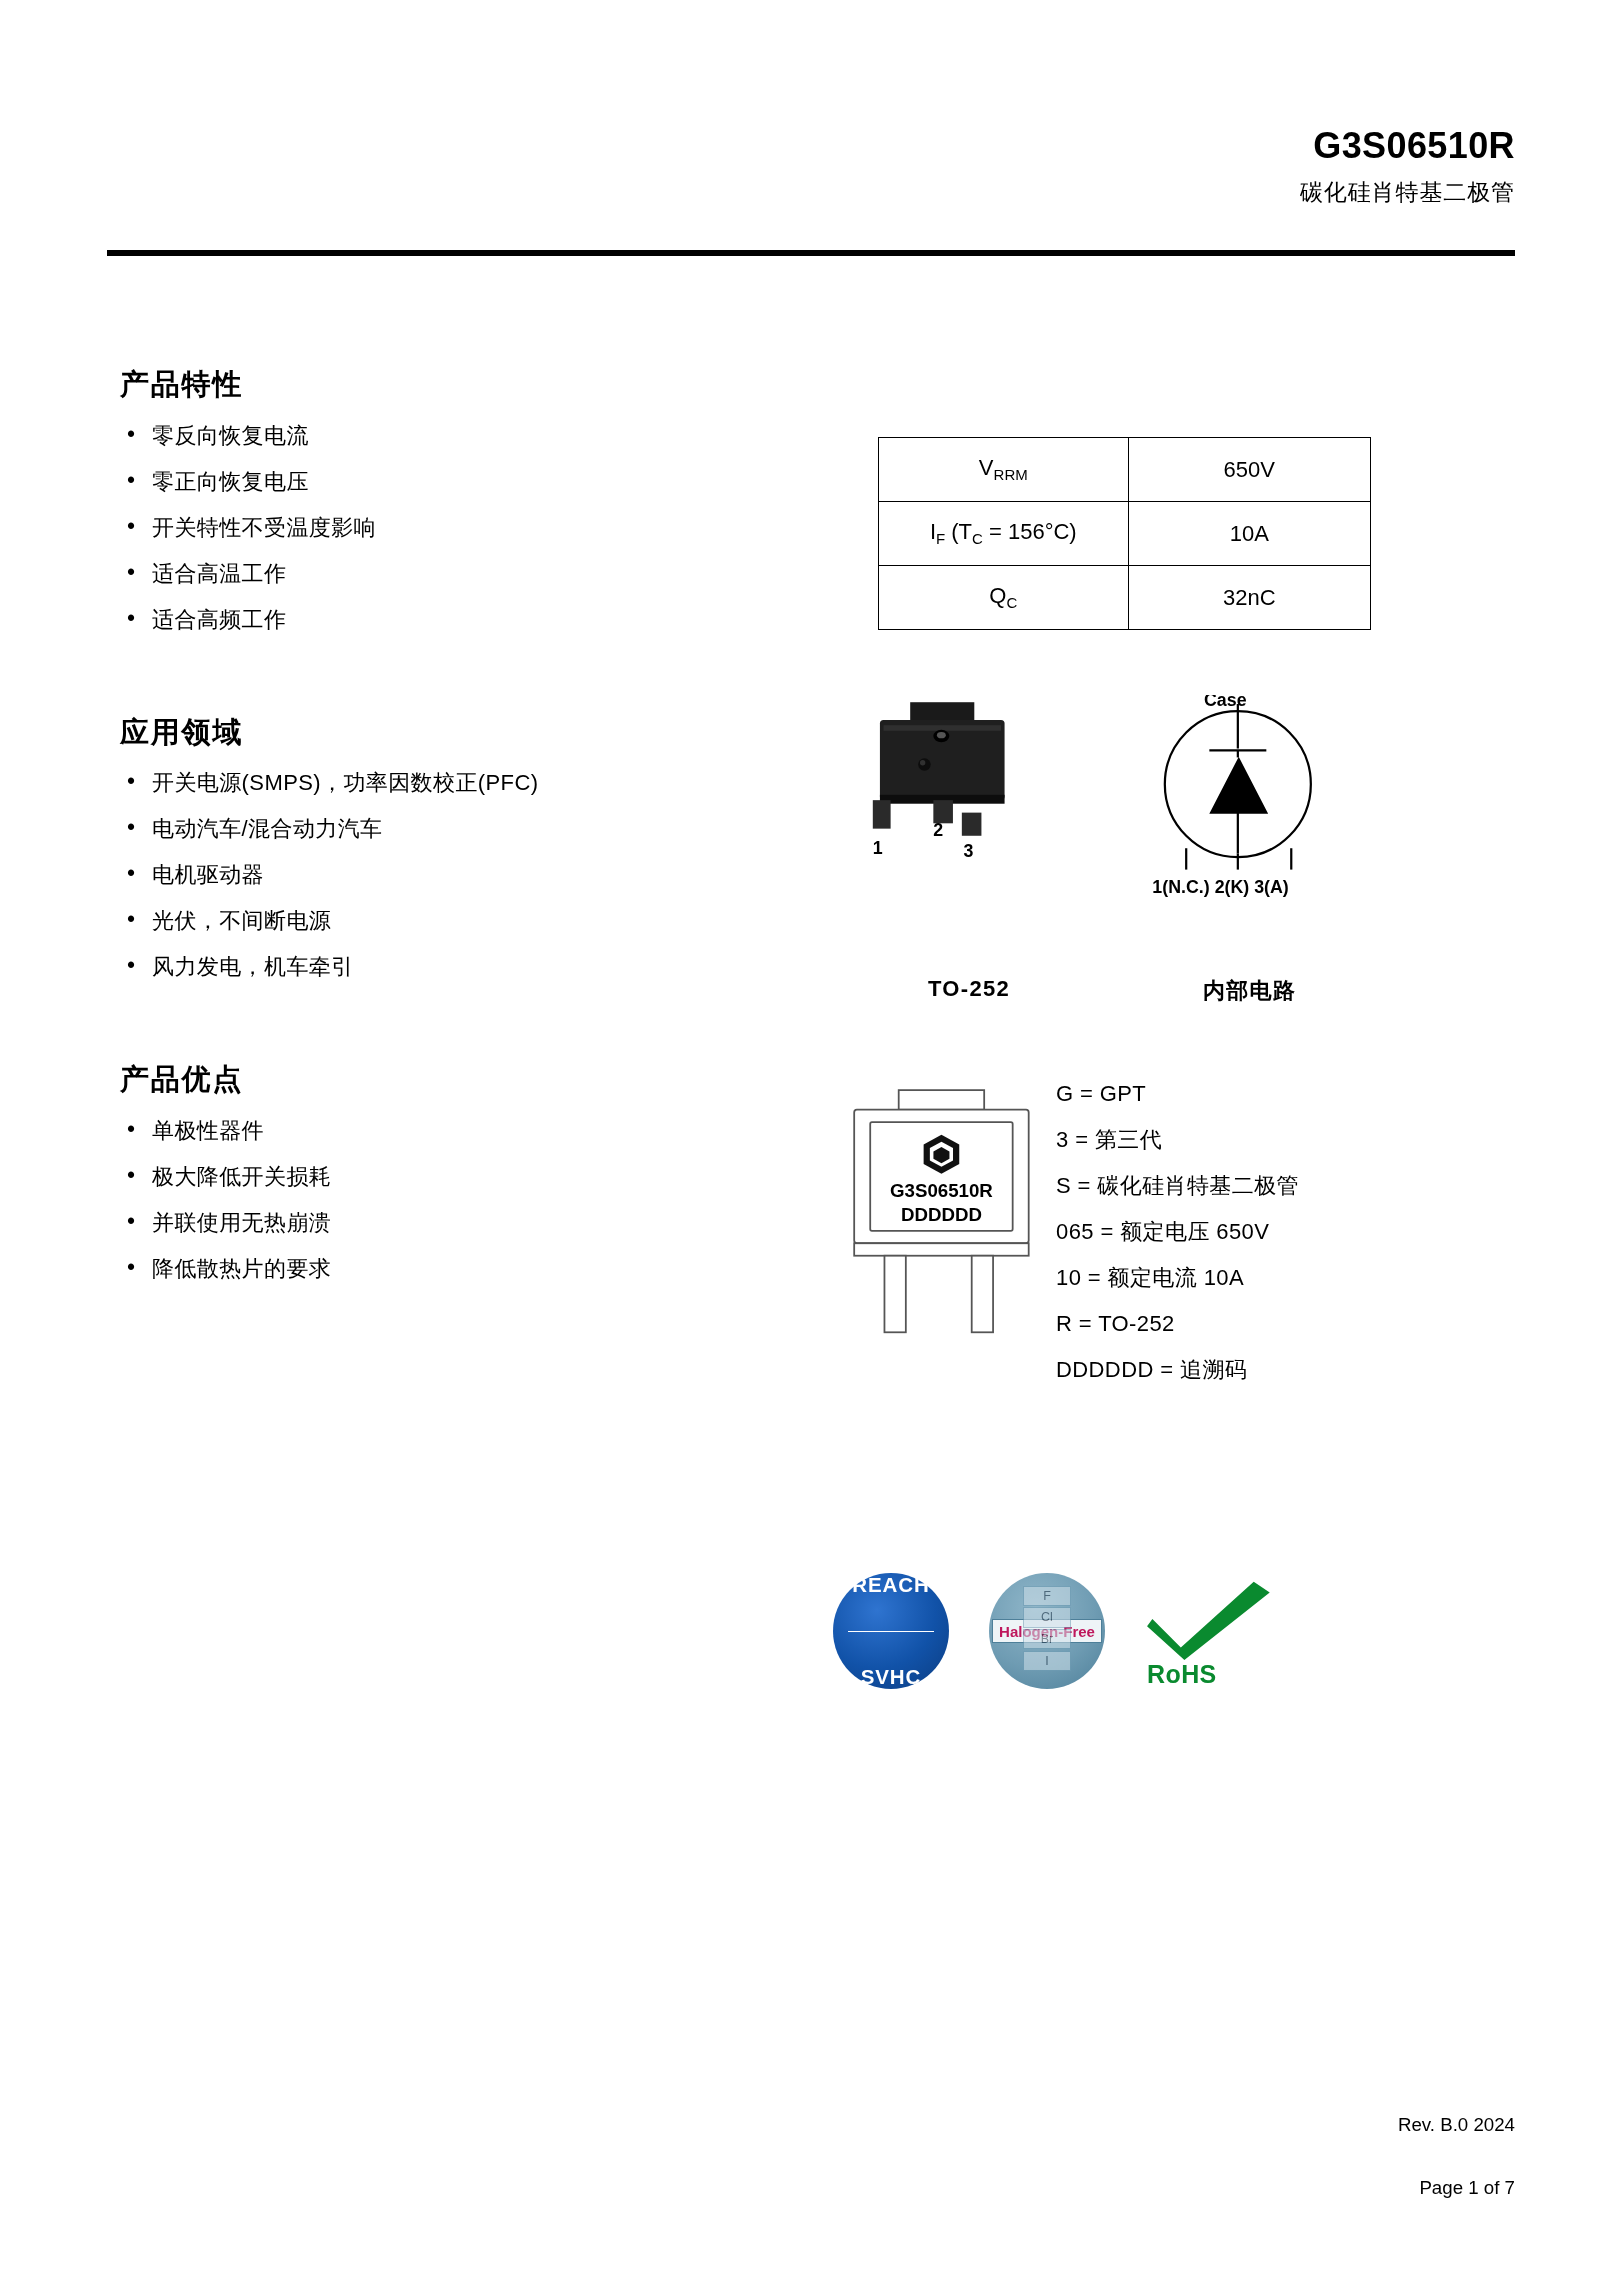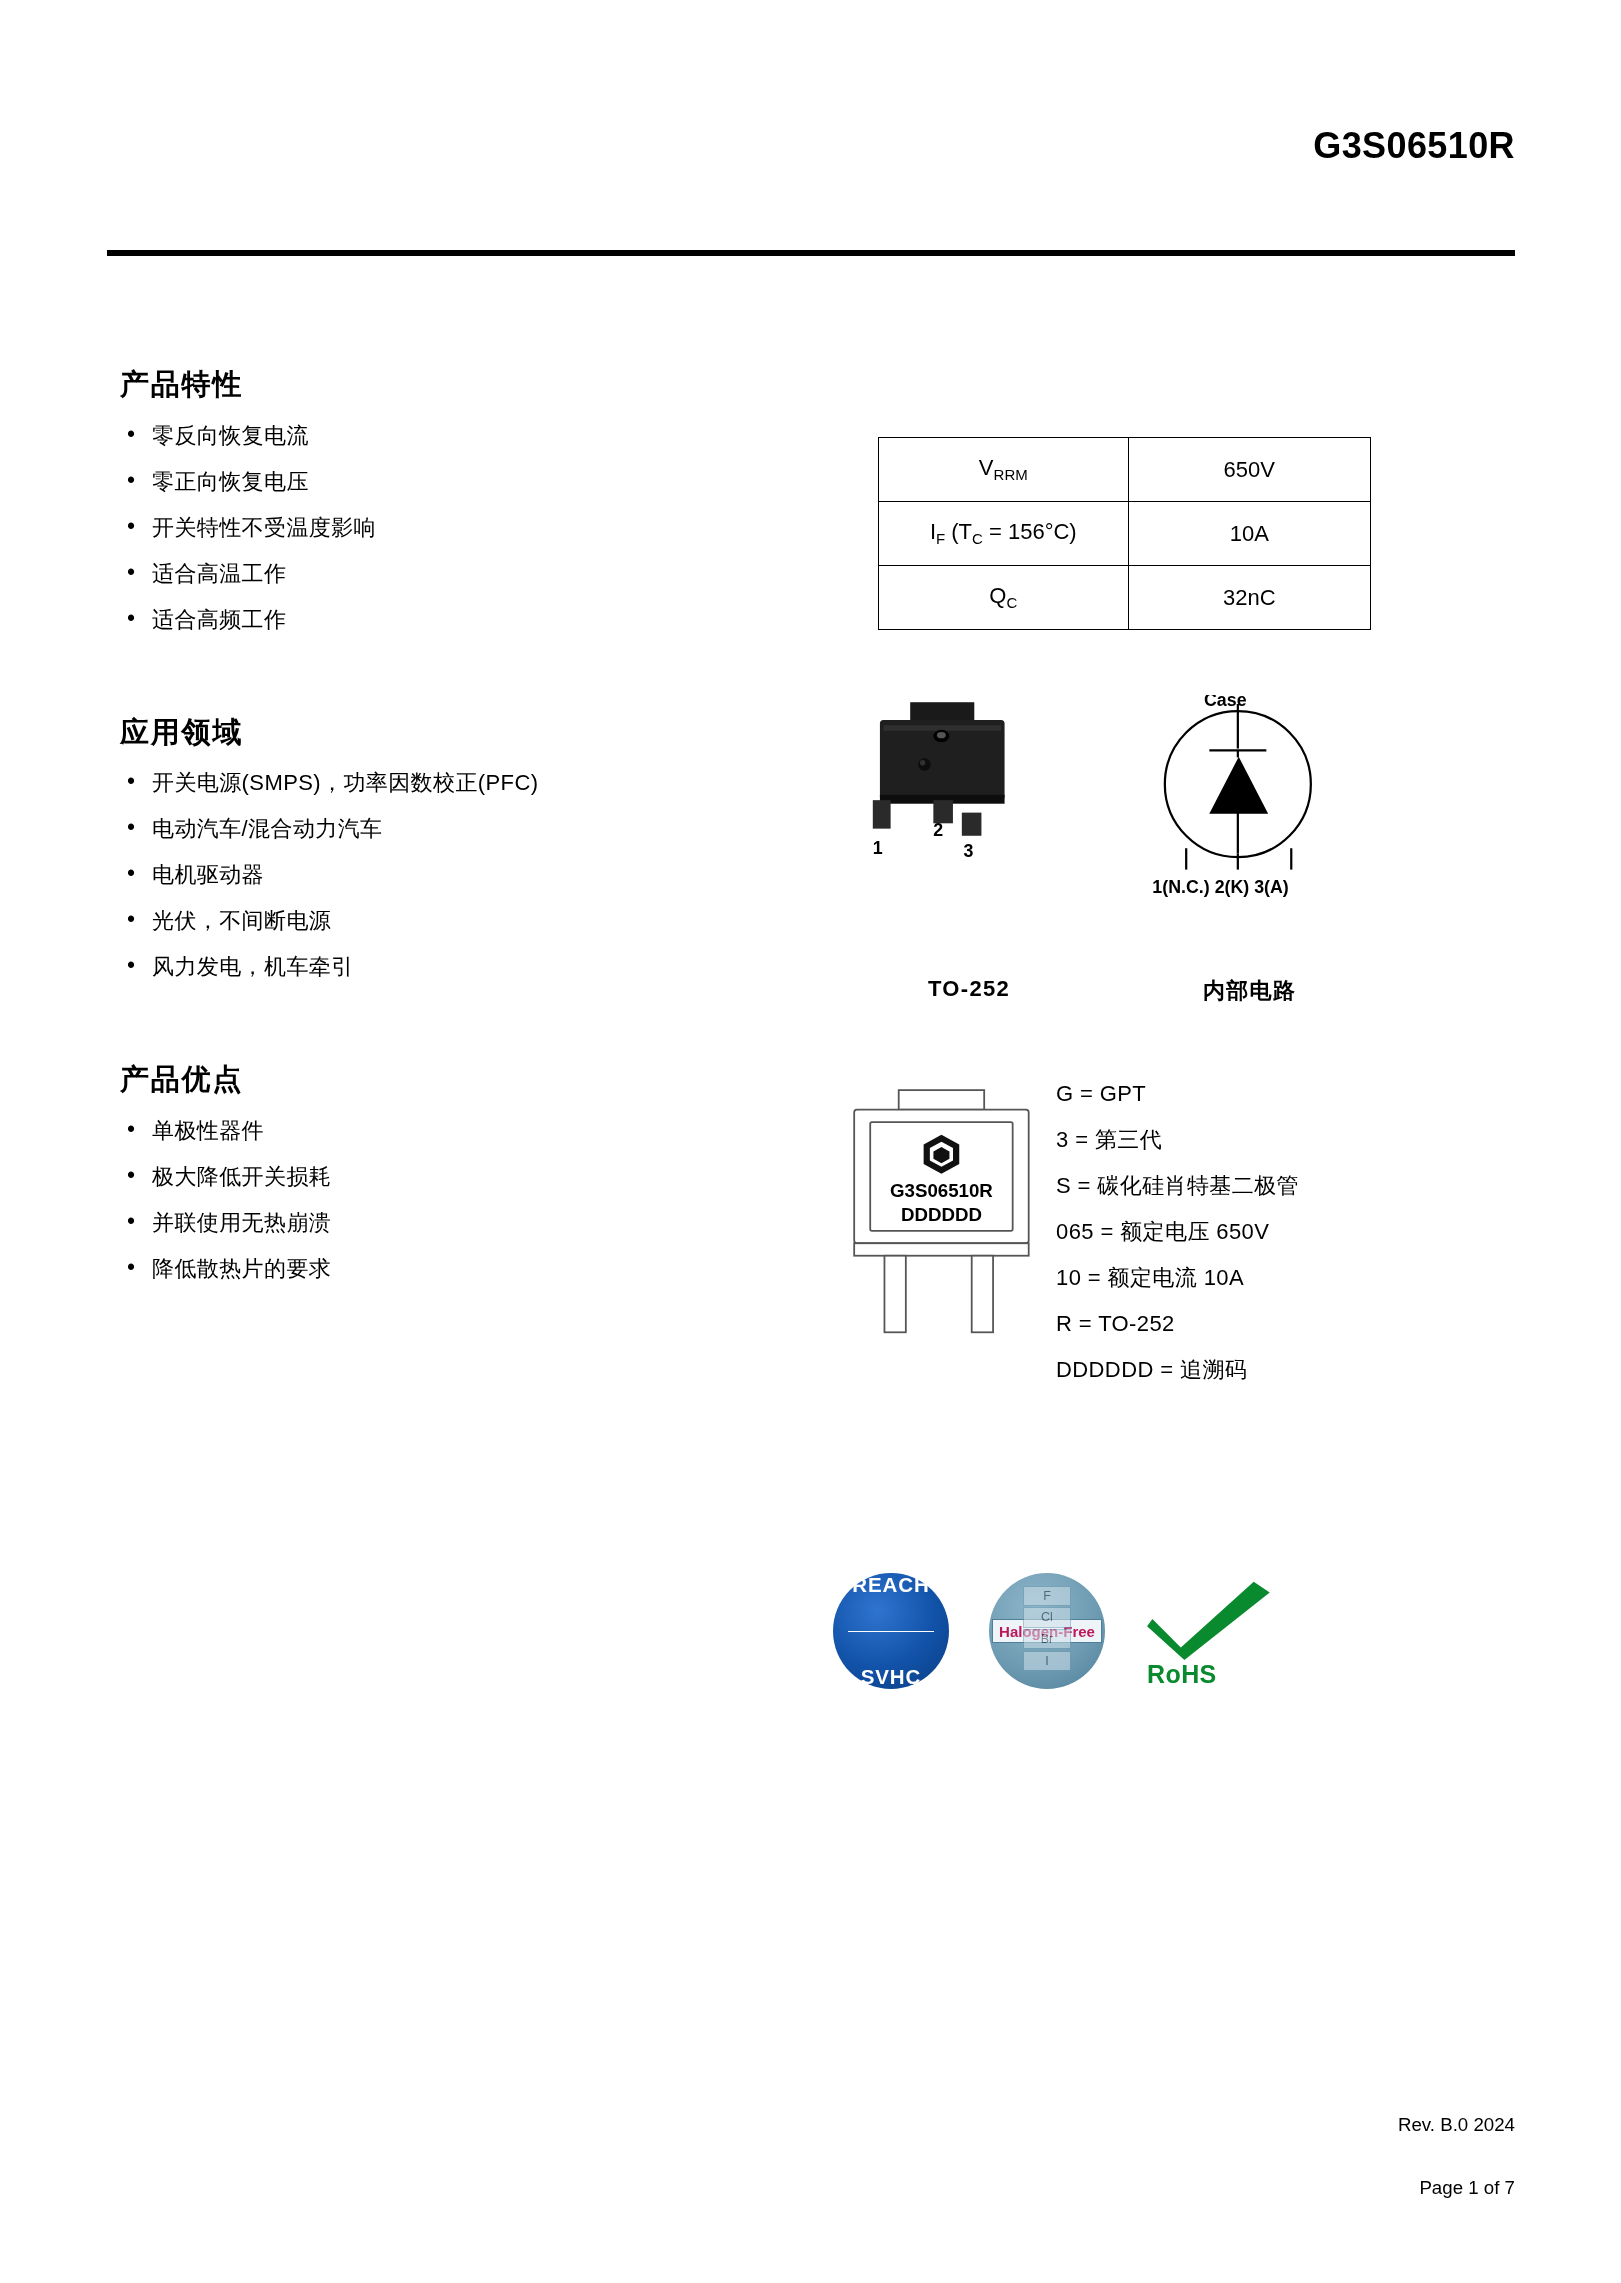--- a/index.html
+++ b/index.html
@@ -237,20 +237,21 @@
   .footer-rev { top: 2114px; }
   .footer-page { top: 2177px; }
 </style>
 </head>
 <body>
 
 <div class="page">
 
   <div class="header">
     <div class="part-number">G3S06510R</div>
+    <div class="subtitle">碳化硅肖特基二极管</div>
   </div>
   <div class="header-rule"></div>
 
   <div class="left-col">
 
     <div class="section">
       <h2 class="section-title">产品特性</h2>
       <ul class="bullets">
         <li>零反向恢复电流</li>
         <li>零正向恢复电压</li>

